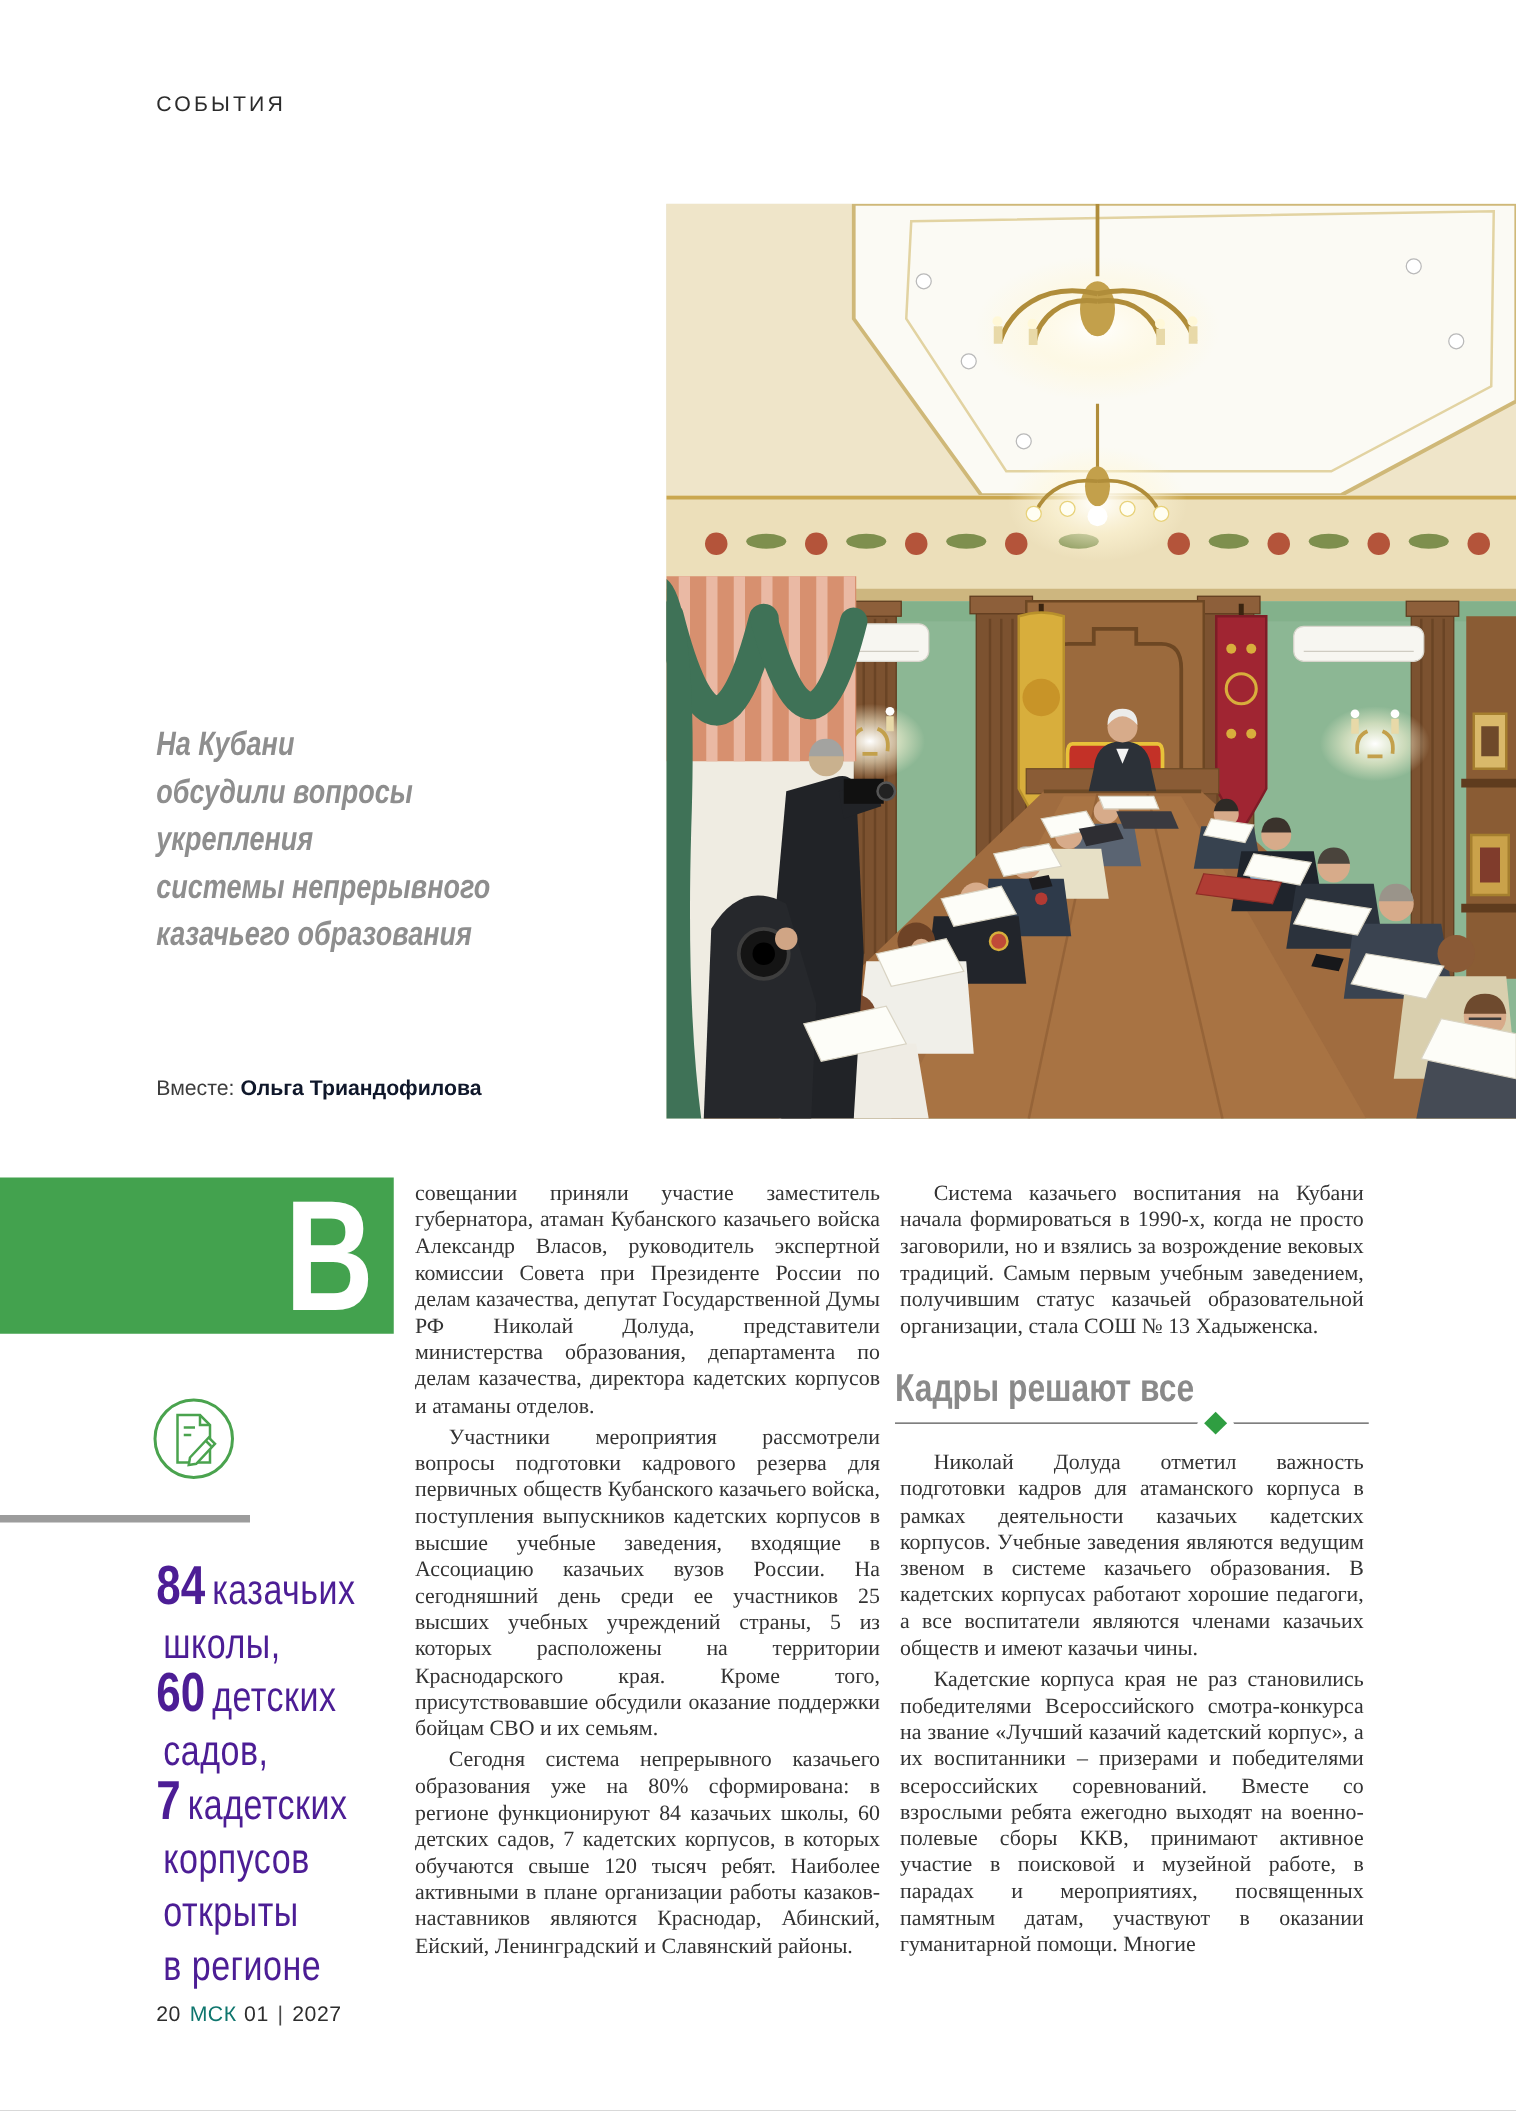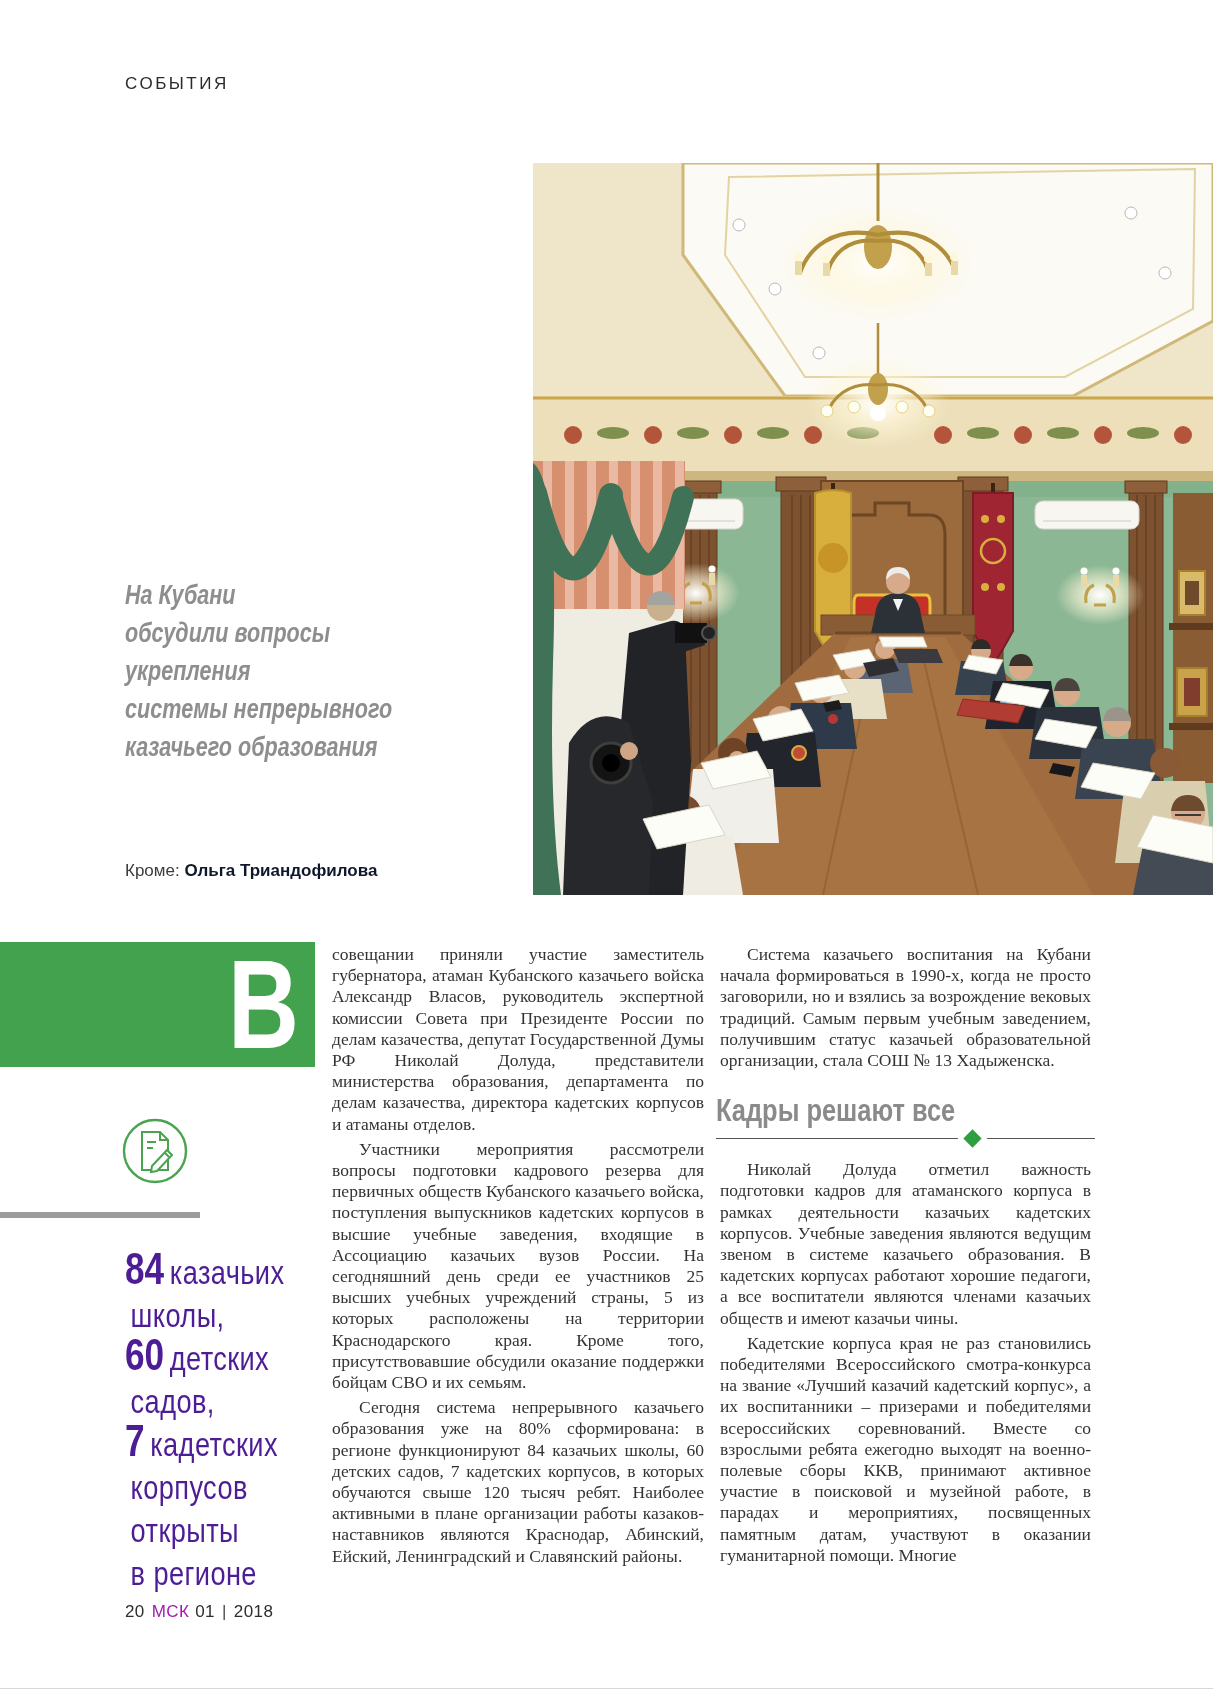--- a/index.html
+++ b/index.html
@@ -54,42 +54,42 @@
   .sidebar-icon{position:absolute;left:122px;top:1118px;width:66px;height:66px;}
   .sidebar-divider{position:absolute;left:0;top:1212px;width:200px;height:6px;background:#9c9c9c;}
   .stats{position:absolute;left:125px;top:1247px;color:#4c1d95;}
   .stat-line{height:43px;line-height:43px;white-space:nowrap;transform:scaleX(.80);
              transform-origin:0 50%;}
   .stat-num{font-size:44px;font-weight:700;margin-right:7px;}
   .stat-word{font-size:34px;font-weight:400;letter-spacing:.5px;}
 
   
   .footer{position:absolute;left:125px;top:1602px;font-size:17px;color:#2d2d2d;letter-spacing:.4px;}
-  .footer .mag{color:#a21caf;margin:0 6px 0 7px;font-weight:500;}
+  .footer .mag{color:#0f766e;margin:0 6px 0 7px;font-weight:500;}
   .footer .sep{margin:0 7px;color:#4a4a4a;}
   .bottom-line{position:absolute;left:0;bottom:0;width:100%;height:1px;background:#d8d8d8;}
 </style>
 </head>
 <body>
 
 <div class="page">
 
   <div class="eyebrow">СОБЫТИЯ</div>
 
 
   <div class="subtitle">
     <div>На Кубани</div>
     <div>обсудили вопросы</div>
     <div>укрепления</div>
     <div>системы непрерывного</div>
     <div>казачьего образования</div>
   </div>
 
   <div class="byline">
-    <span>Кроме:</span>
+    <span>Вместе:</span>
     <span class="author">Ольга Триандофилова</span>
   </div>
 
   <div class="photo">
     <svg viewBox="0 0 680 732" preserveAspectRatio="none">
       <defs>
         <radialGradient id="glow">
           <stop offset="0" stop-color="#ffffff" stop-opacity="1"></stop>
           <stop offset="0.55" stop-color="#fff7d9" stop-opacity="0.55"></stop>
           <stop offset="1" stop-color="#fff7d9" stop-opacity="0"></stop>
@@ -400,17 +400,17 @@
     <div class="stat-line"><span class="stat-num"></span><span class="stat-word">школы,</span></div>
     <div class="stat-line"><span class="stat-num">60</span><span class="stat-word">детских</span></div>
     <div class="stat-line"><span class="stat-num"></span><span class="stat-word">садов,</span></div>
     <div class="stat-line"><span class="stat-num">7</span><span class="stat-word">кадетских</span></div>
     <div class="stat-line"><span class="stat-num"></span><span class="stat-word">корпусов</span></div>
     <div class="stat-line"><span class="stat-num"></span><span class="stat-word">открыты</span></div>
     <div class="stat-line"><span class="stat-num"></span><span class="stat-word">в регионе</span></div>
   </div>
 
   <div class="footer">
-    <span>20</span><span class="mag">МСК</span><span>01</span><span class="sep">|</span><span>2018</span>
+    <span>20</span><span class="mag">МСК</span><span>01</span><span class="sep">|</span><span>2027</span>
   </div>
 
   <div class="bottom-line"></div>
 </div>
 
 </body></html>

